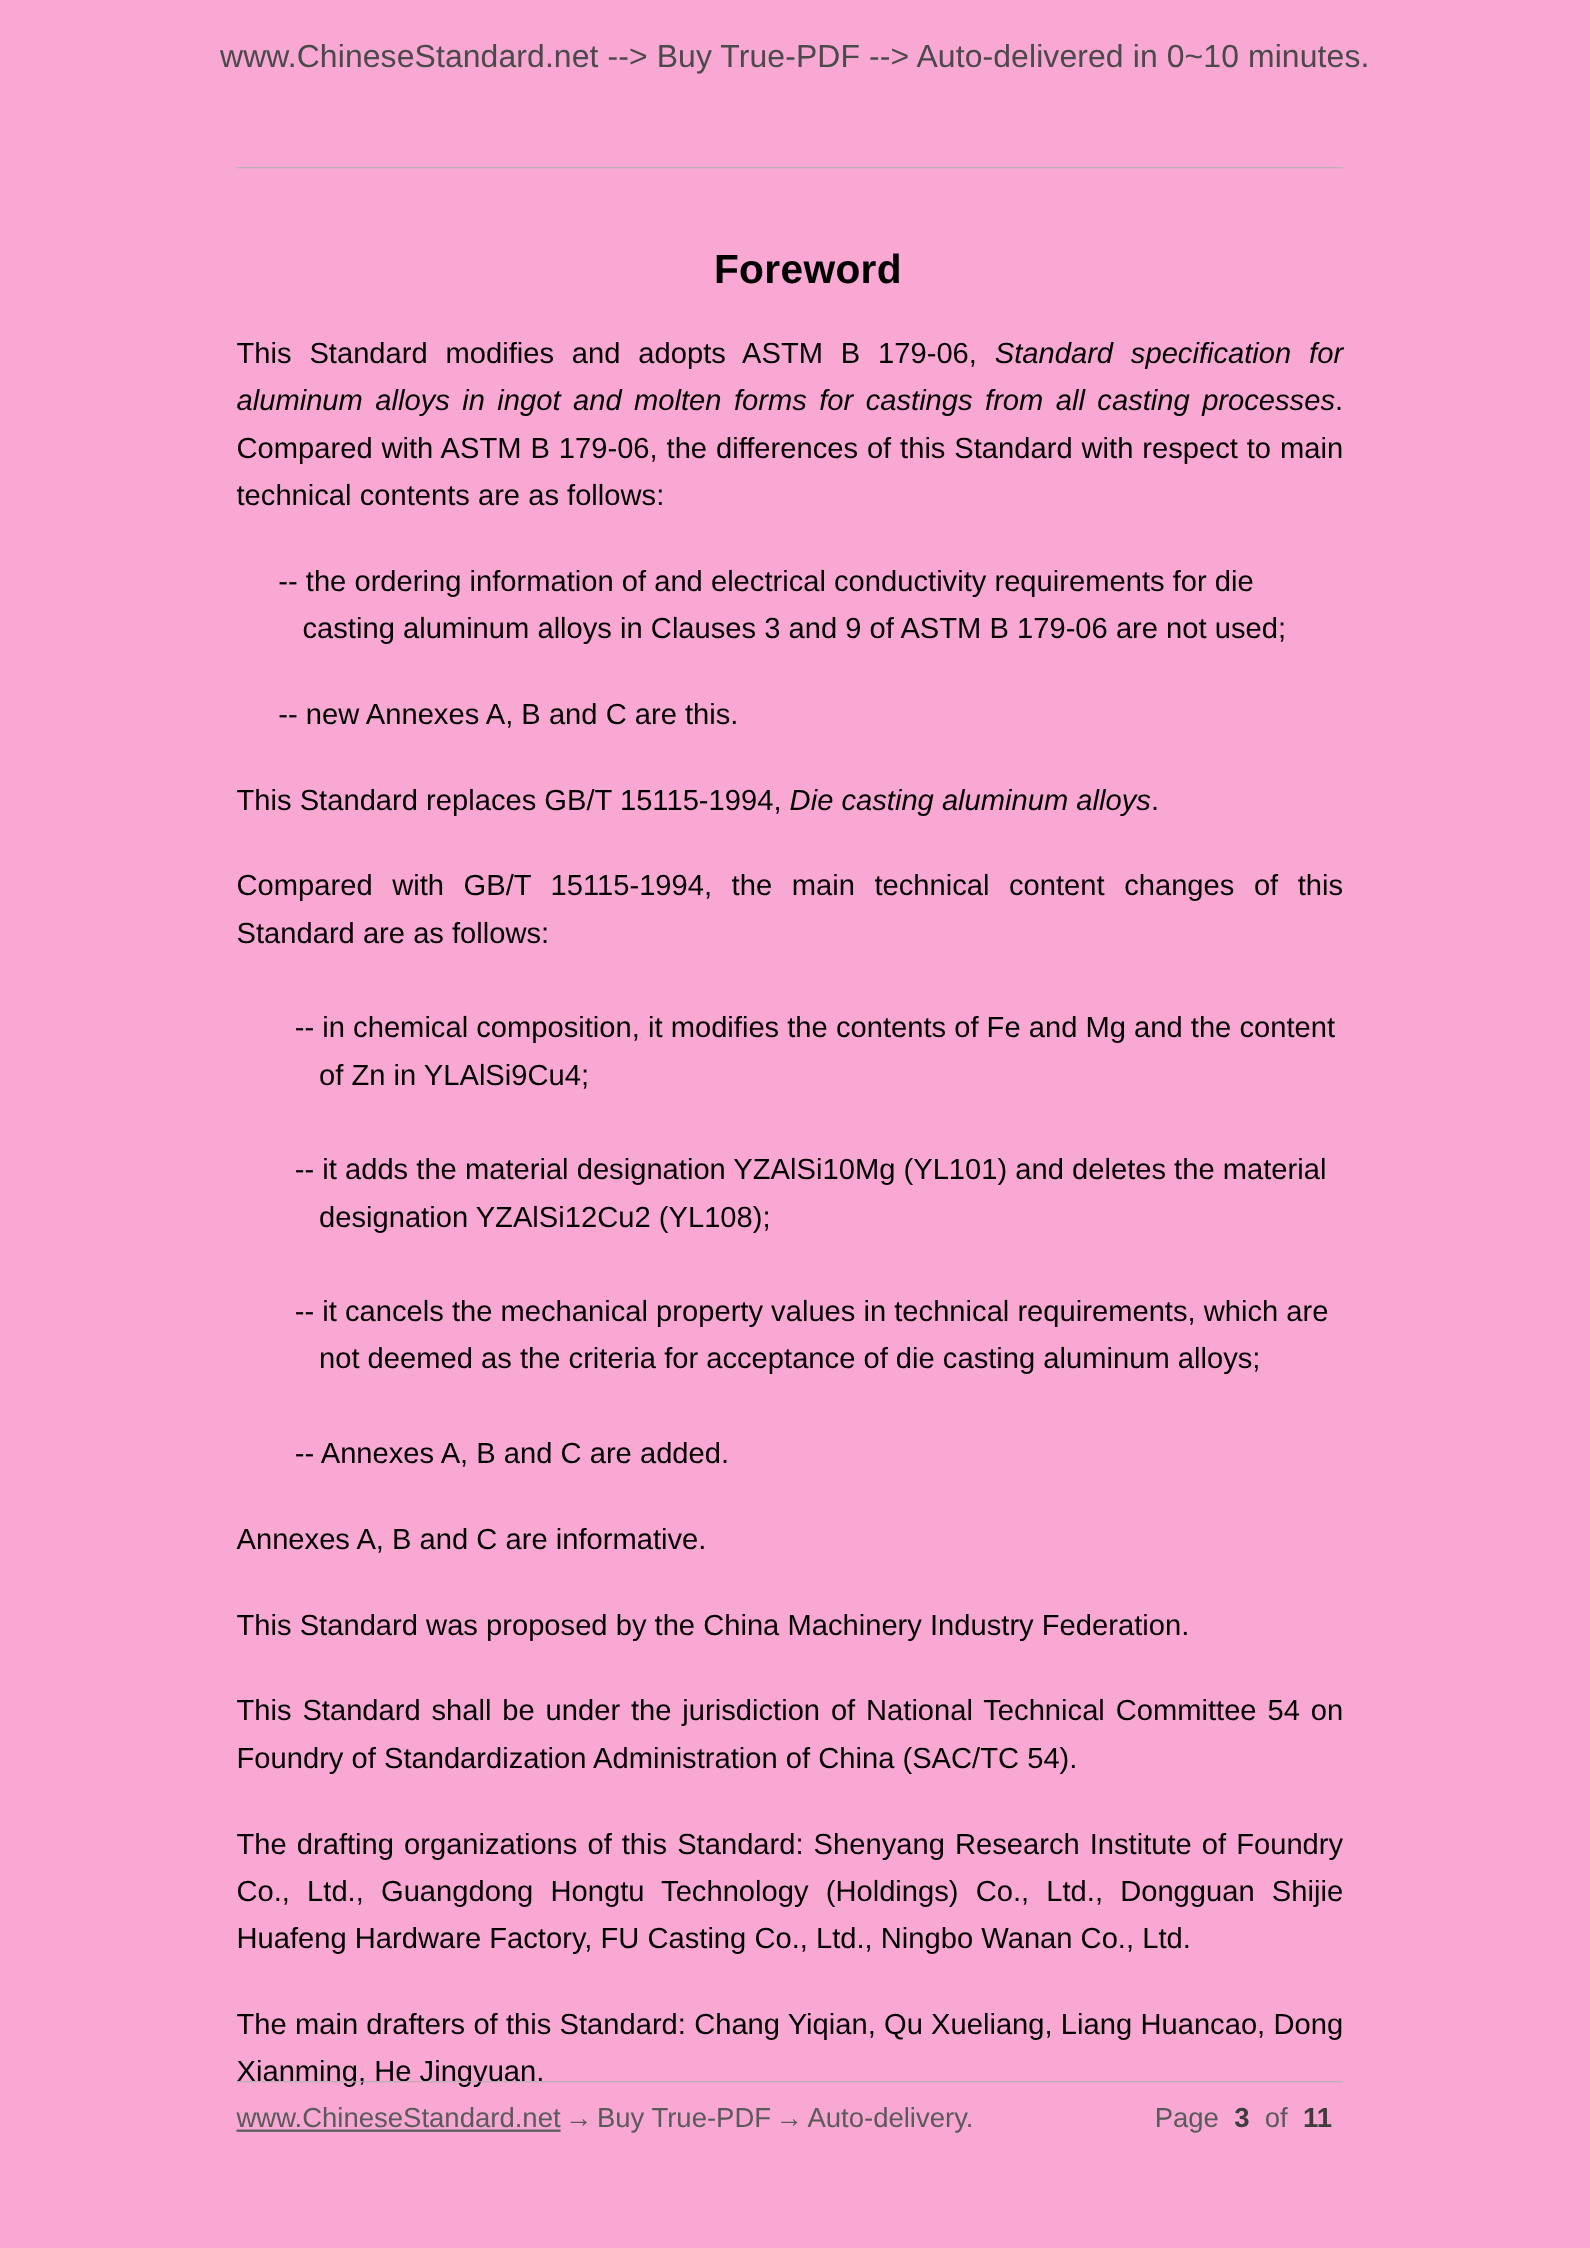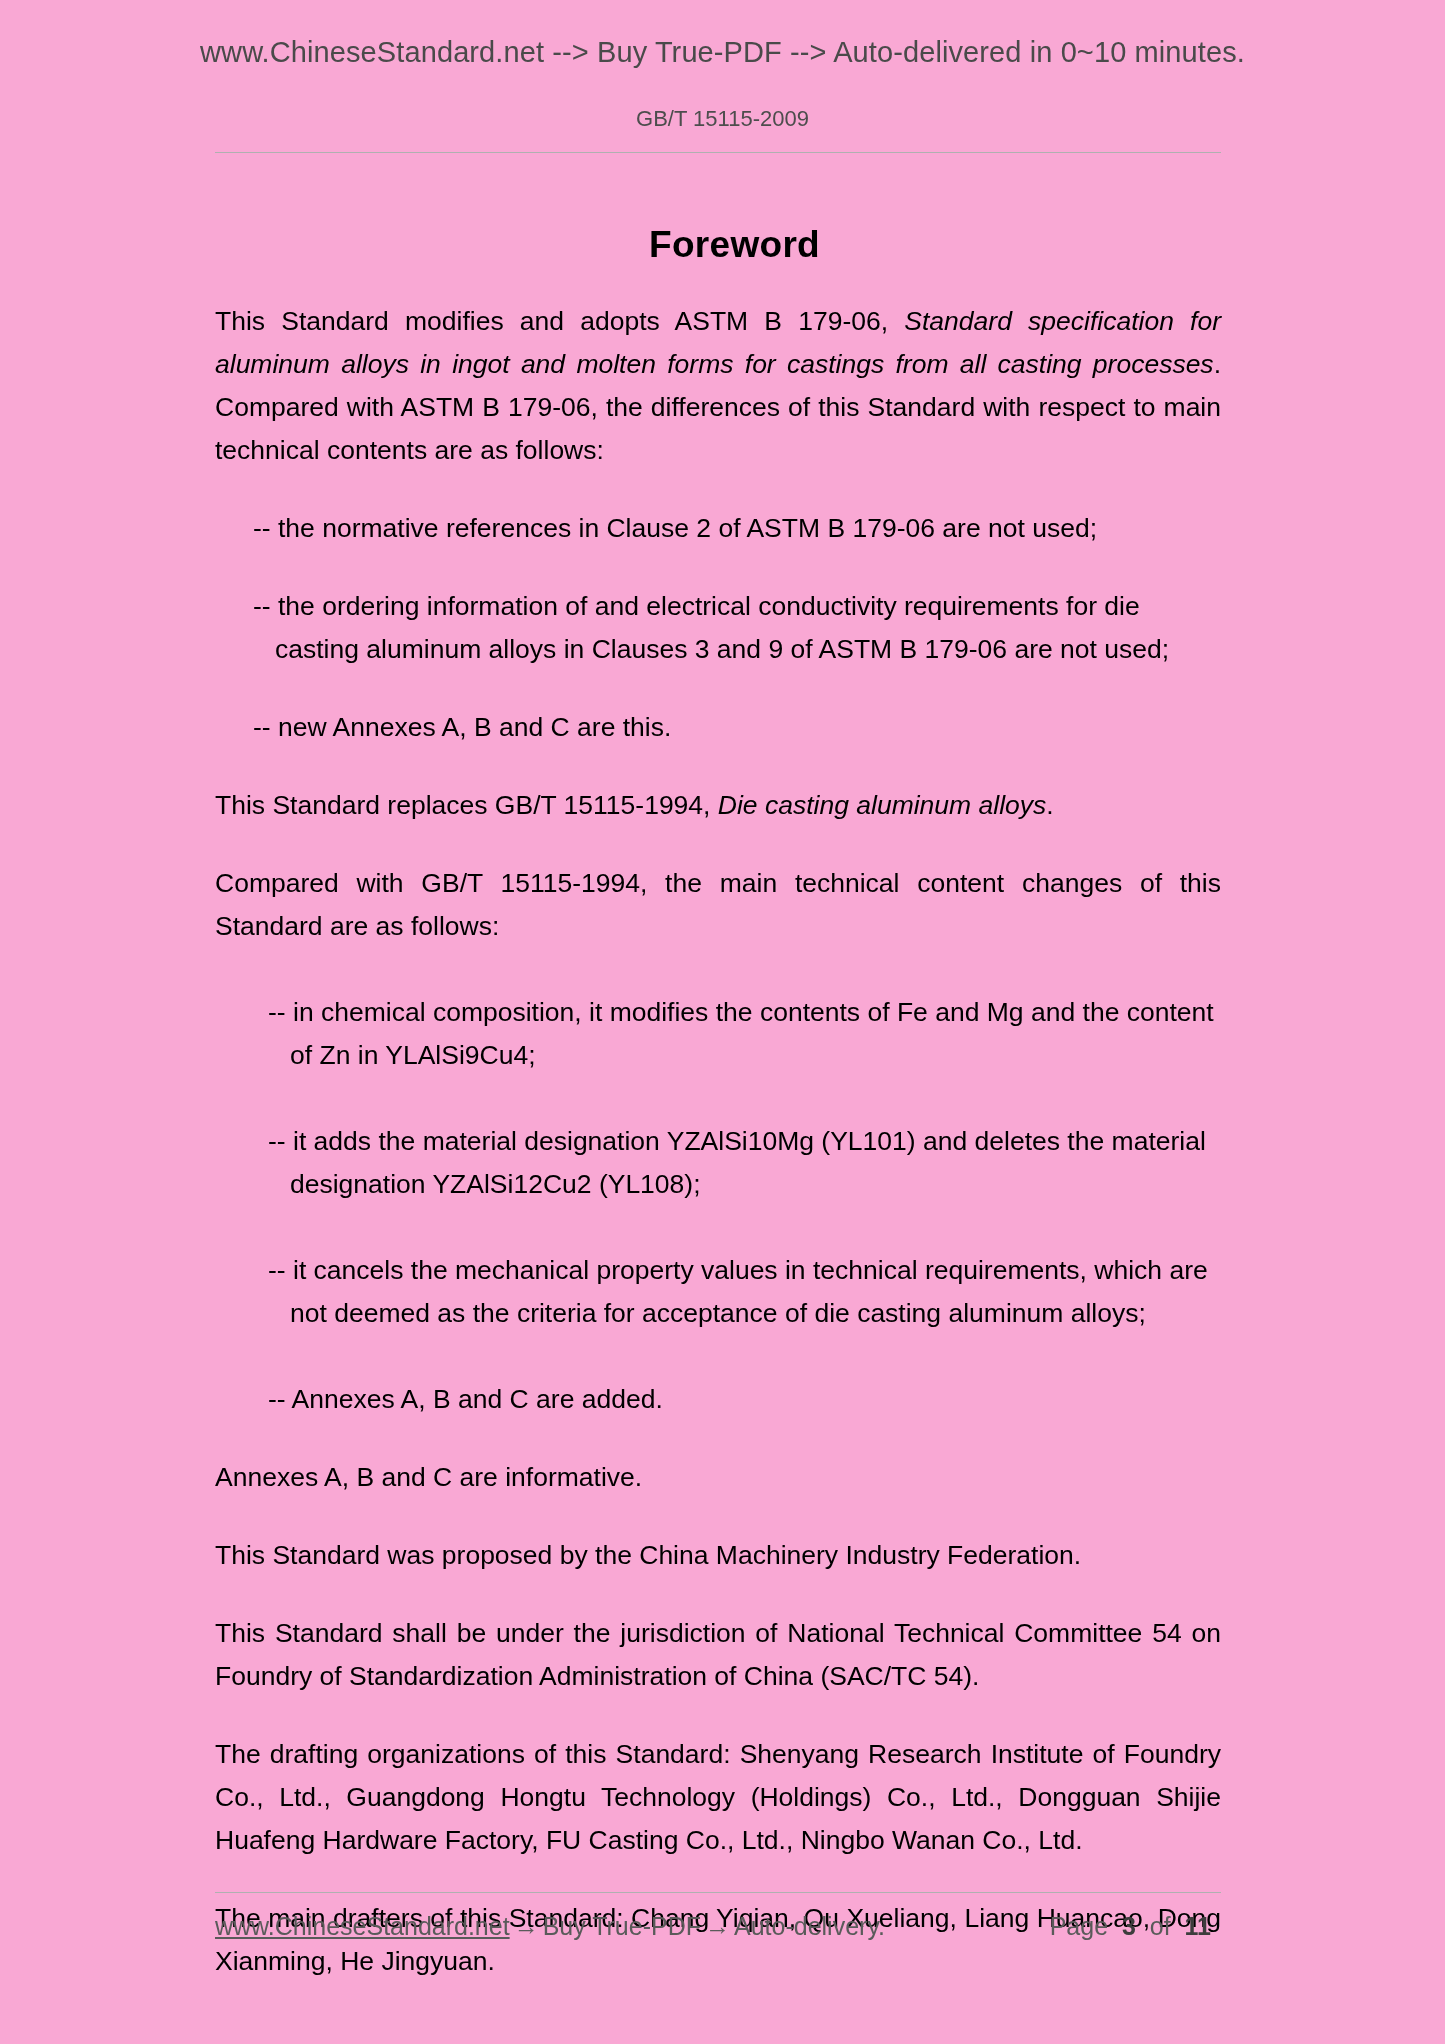--- a/index.html
+++ b/index.html
@@ -131,32 +131,30 @@
   }
   .footer .pagenum { font-weight: bold; color: #3d3d3d; }
 </style>
 </head>
 <body>
 
 <div class="page">
 
   <div class="top-banner">www.ChineseStandard.net --&gt; Buy True-PDF --&gt; Auto-delivered in 0~10 minutes.</div>
 
-  <div class="std-number">GB/T 15115-2009</div>
 
   <div class="header-rule"></div>
 
   <div class="doc-title">Foreword</div>
 
   <div class="content">
 
     <p class="para"><span>This Standard modifies and adopts ASTM B 179-06, </span><span class="itl">Standard specification for aluminum alloys in ingot and molten forms for castings from all casting processes</span><span>. Compared with ASTM B 179-06, the differences of this Standard with respect to main technical contents are as follows:</span></p>
 
     <ul class="dashlist">
-      <li>-- the normative references in Clause 2 of ASTM B 179-06 are not used;</li>
       <li>-- the ordering information of and electrical conductivity requirements for die casting aluminum alloys in Clauses 3 and 9 of ASTM B 179-06 are not used;</li>
       <li>-- new Annexes A, B and C are this.</li>
     </ul>
 
     <p class="para"><span>This Standard replaces GB/T 15115-1994, </span><span class="itl">Die casting aluminum alloys</span><span>.</span></p>
 
     <p class="para">Compared with GB/T 15115-1994, the main technical content changes of this Standard are as follows:</p>
 
     <ul class="dashlist wide">
       <li>-- in chemical composition, it modifies the contents of Fe and Mg and the content of Zn in YLAlSi9Cu4;</li>

